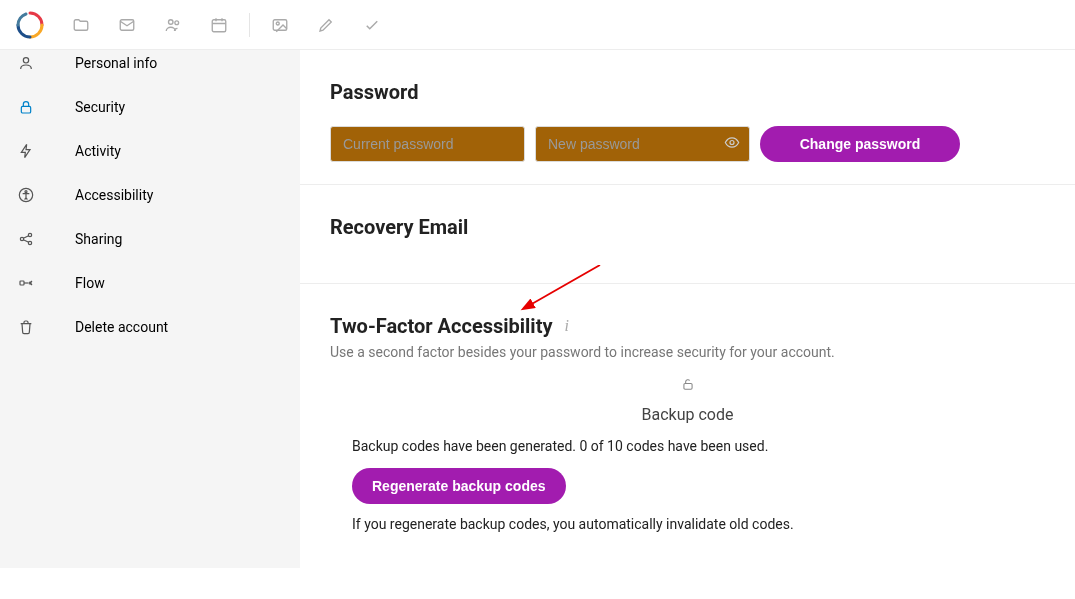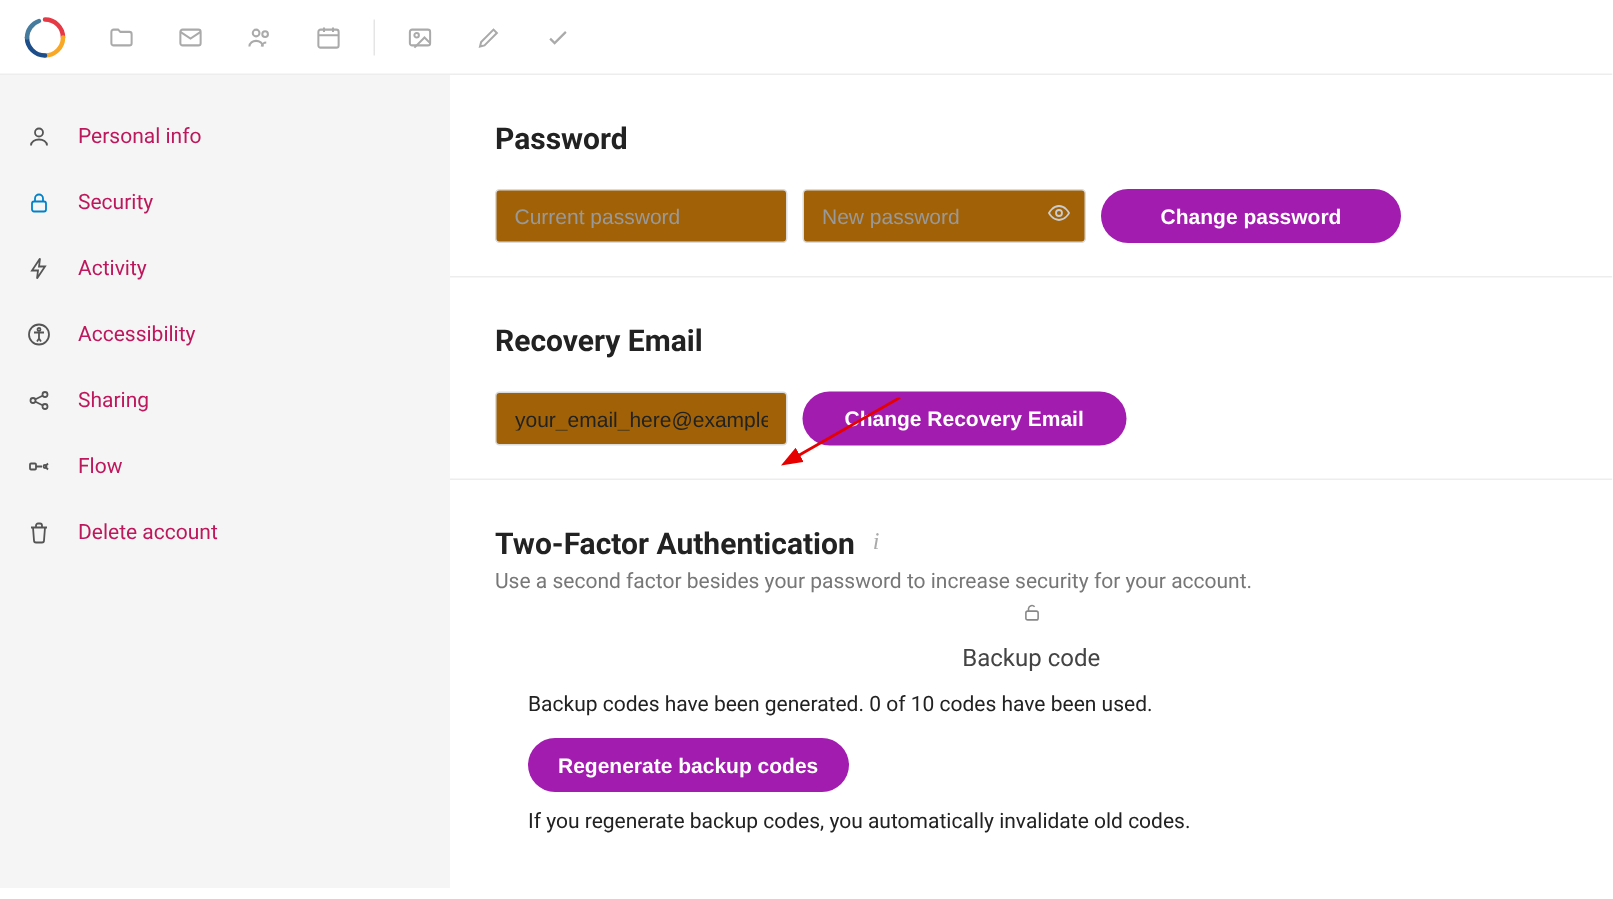--- a/index.html
+++ b/index.html
@@ -45,25 +45,26 @@
       display: flex;
       height: calc(100% - 50px);
     }
     .sidebar {
       width: 300px;
       background: #f5f5f5;
       padding-top: 5px;
     }
     .sidebar-item {
       display: flex;
-      align-items: flex-end;
+      align-items: flex-start;
       height: 44px;
       padding: 0 14px;
       cursor: pointer;
-      color: #be185d;
+      color: #000000;
+      gap: 23px;
     }
     .sidebar-item .side-icon {
       width: 24px;
       display: flex;
       align-items: center;
       justify-content: center;
       color: #555;
       margin-right: 14px;
     }
     .sidebar-item.active .side-icon { color: #0082c9; }
@@ -114,21 +115,21 @@
       padding: 0 28px;
       border-radius: 18px;
       font-size: 14px;
       font-weight: 600;
       cursor: pointer;
     }
     .desc {
       color: #777;
       font-size: 14px;
       margin-top: 4px;
-      margin-bottom: 4px;
+      margin-bottom: 16px;
     }
     .sub-heading {
       display: flex;
       align-items: center;
       gap: 10px;
       font-size: 16px;
       color: #444;
       margin-bottom: 14px;
       flex-direction: column;
     }
@@ -291,43 +292,39 @@
 
     </div>
 
     <div class="main">
 
       <div class="section">
         <h2>Password</h2>
         <div class="form-row">
           <input class="input" style="width: 195px;" type="password" placeholder="Current password">
           <div class="input-wrap">
-            <input class="input" style="width: 189px;" type="password" placeholder="New password">
+            <input class="input" style="width: 215px;" type="password" placeholder="New password">
             <span class="eye-icon">
               <svg width="16" height="16" viewBox="0 0 24 24" fill="none" stroke="currentColor" stroke-width="1.8">
                   <path d="M2 12s3.5-7 10-7 10 7 10 7-3.5 7-10 7-10-7-10-7z"></path>
                   <circle cx="12" cy="12" r="3"></circle>
                 </svg>
             </span>
           </div>
           <button class="btn-primary" style="width:200px">Change password</button>
         </div>
       </div>
 
       <div class="section">
         <h2>Recovery Email</h2>
-        <div class="form-row">
-          <input class="input" style="width: 195px;" type="text" value="your_email_here@example">
-          <button class="btn-primary">Change Recovery Email</button>
-        </div>
       </div>
 
       <div class="section">
         <div class="h2-row">
-          <h2>Two-Factor Authentication</h2>
+          <h2>Two-Factor Accessibility</h2>
           <span class="info-i">i</span>
         </div>
         <p class="desc">Use a second factor besides your password to increase security for your account.</p>
 
         <div class="sub-heading">
           <span class="lock">
             <svg width="14" height="14" viewBox="0 0 24 24" fill="none" stroke="currentColor" stroke-width="1.8">
                 <rect x="5" y="11" width="14" height="10" rx="2"></rect>
                 <path d="M8 11V8a4 4 0 0 1 7-2"></path>
               </svg>

